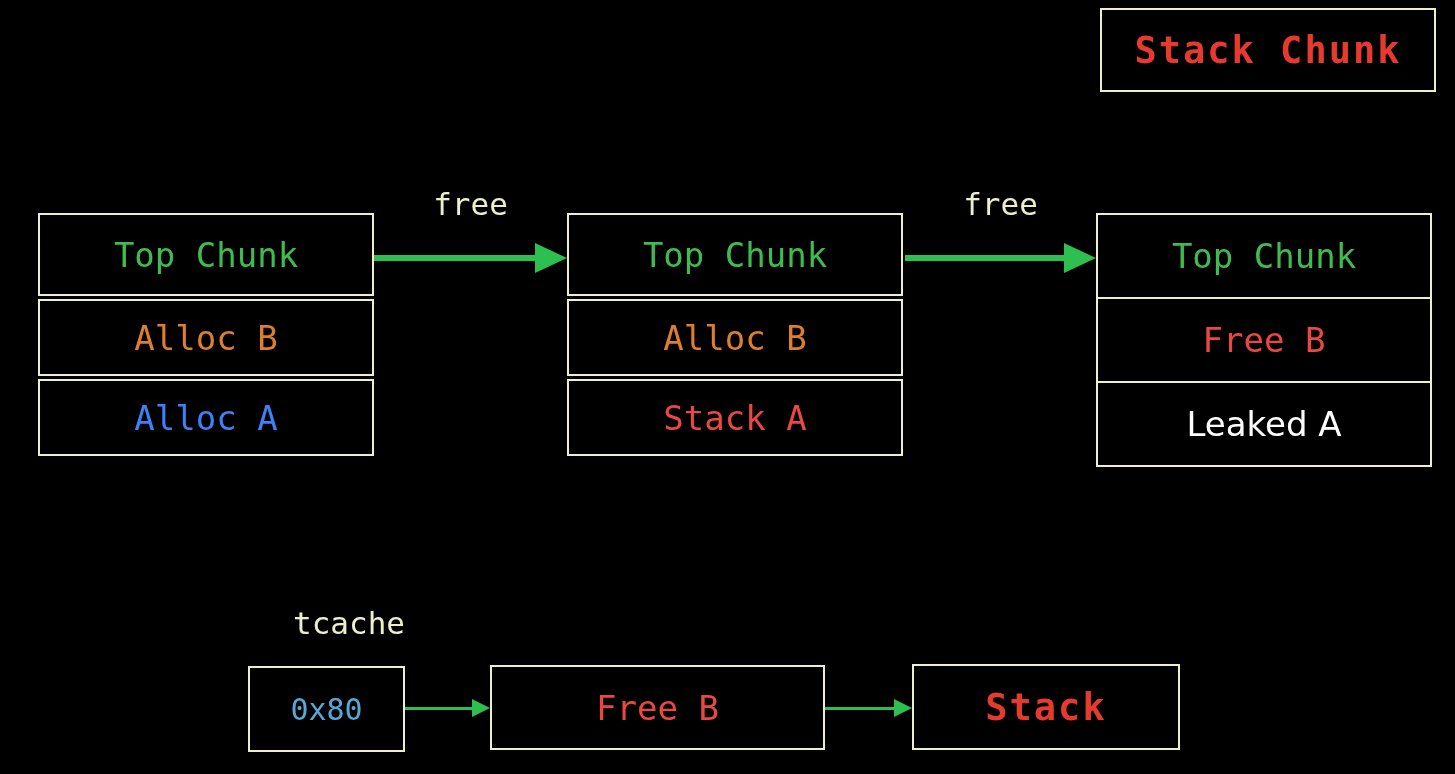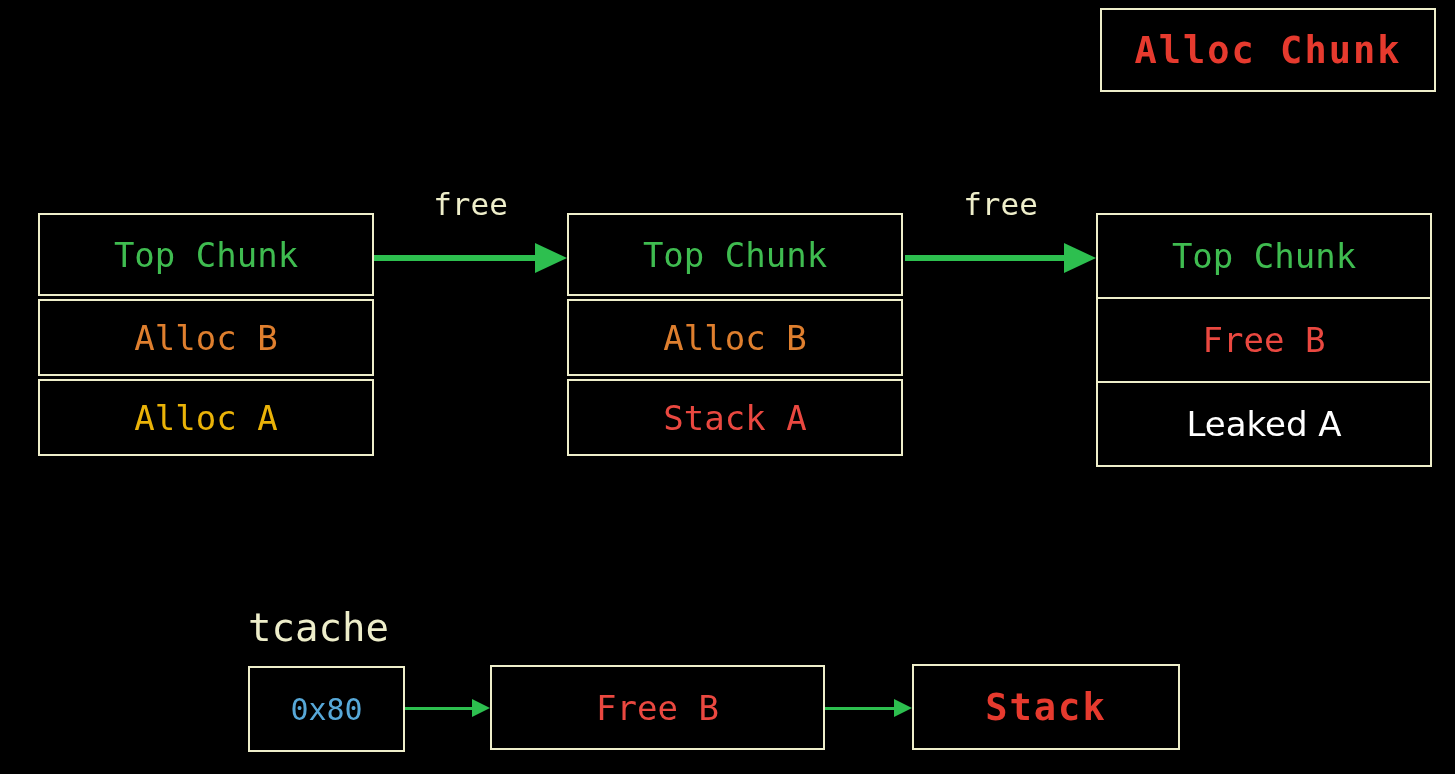--- a/index.html
+++ b/index.html
@@ -82,22 +82,22 @@
     font-size: 31px;
     color: #eeeeca;
   }
   .free-1 { left: 374px; top: 186px; width: 193px; }
   .free-2 { left: 905px; top: 186px; width: 191px; }
   
   .tcache-label {
     position: absolute;
     left: 248px; top: 605px;
     width: 157px;
-    text-align: left;
-    font-size: 39px;
+    text-align: right;
+    font-size: 31px;
     color: #eeeeca;
   }
   .bin-box  { left: 248px; top: 666px; width: 157px; height: 86px; }
   .bin-box span { font-size: 30px; }
   .node-1   { left: 490px; top: 665px; width: 335px; height: 85px; }
   .node-1 span { font-size: 34px; }
   .node-2   { left: 912px; top: 664px; width: 268px; height: 86px; }
   .node-2 span {
     font-family: "DejaVu Sans Mono", monospace;
     font-weight: bold;
@@ -126,32 +126,32 @@
   .sarrow-2 { left: 825px; top: 699px; width: 87px; }
   .sarrow-2 .line { width: 71px; }
   .sarrow-2 .head { left: 69px; }
 </style>
 </head>
 <body>
 
 <div class="canvas">
 
   <div class="box legend-box">
-    <span style="color: rgb(230, 58, 46);">Alloc Chunk</span>
+    <span style="color: rgb(230, 58, 46);">Stack Chunk</span>
   </div>
 
   <div class="stack stack-1">
     <div class="row row-0">
       <span style="color: rgb(63, 188, 80);">Top Chunk</span>
     </div>
     <div class="row row-1">
       <span style="color: rgb(223, 127, 46);">Alloc B</span>
     </div>
     <div class="row row-2">
-      <span style="color: #eab308;">Alloc A</span>
+      <span style="color: #3b82f6;">Alloc A</span>
     </div>
   </div>
 
   <div class="free-label free-1">free</div>
   <div class="big-arrow arrow-1">
     <div class="line" style="background: rgb(45, 191, 79);"></div>
     <div class="head" style="border-left-color: rgb(45, 191, 79);"></div>
   </div>
 
   <div class="stack stack-2">

